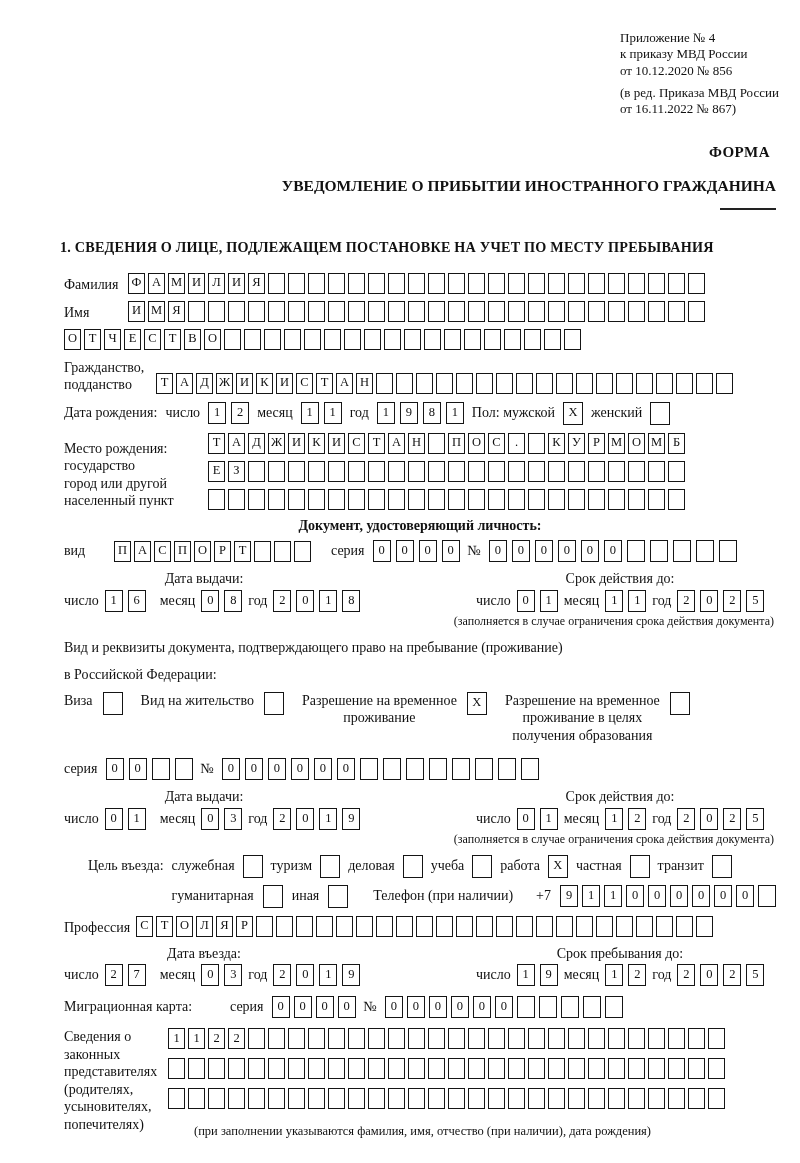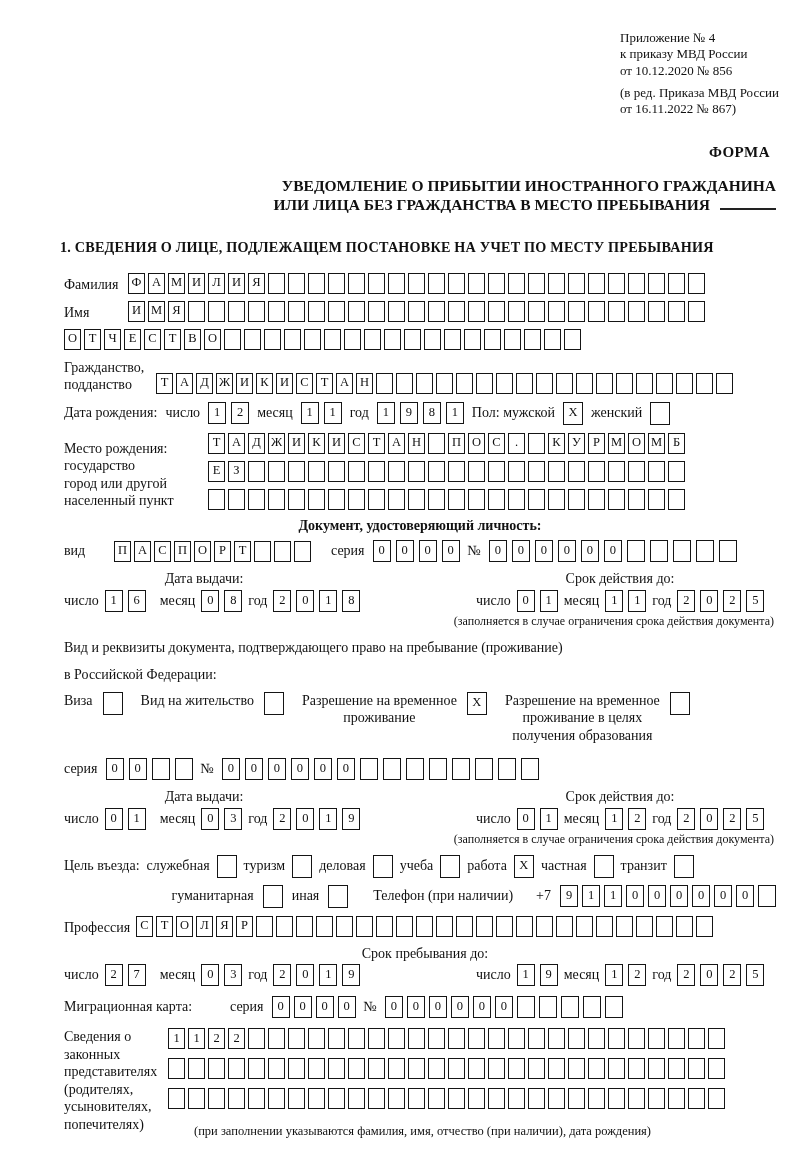--- a/index.html
+++ b/index.html
@@ -70,21 +70,21 @@
   <div class="amend">
     <div class="ln">(в ред. Приказа МВД России</div>
     <div class="ln">от 16.11.2022 № 867)</div>
   </div>
 </div>
 
 <div class="forma">ФОРМА</div>
 
 <div class="title">
   <div class="ln1">УВЕДОМЛЕНИЕ О ПРИБЫТИИ ИНОСТРАННОГО ГРАЖДАНИНА</div>
-  <div class="ln2"><span>ИЛИ ЛИЦА БЕЗ ГРАЖДАНСТВА В МЕСТО ПРЕБЫВАНИЯ</span><span class="u"></span></div>
+  <div class="ln2"><span class="u"></span></div>
 </div>
 
 <div class="sec-heading">1. СВЕДЕНИЯ О ЛИЦЕ, ПОДЛЕЖАЩЕМ ПОСТАНОВКЕ НА УЧЕТ ПО МЕСТУ ПРЕБЫВАНИЯ</div>
 
 <div class="row">
   <div class="lbl w64">Фамилия</div>
   <div class="cells">
       <div class="cell">Ф</div>
       <div class="cell">А</div>
       <div class="cell">М</div>
@@ -531,21 +531,21 @@
     <div class="cells boxes">
         <div class="cell">2</div>
         <div class="cell">0</div>
         <div class="cell">2</div>
         <div class="cell">5</div>
       </div>
   </div>
 </div>
 <div class="note">(заполняется в случае ограничения срока действия документа)</div>
 
-<div class="row inline" style="gap:7px;">
+<div class="row inline" style="margin-left:24px;">
   <span class="t">Цель въезда:</span>
   <span class="t">служебная</span>
   <div class="cells chk">
       <div class="cell"></div>
     </div>
   <span class="t">туризм</span>
   <div class="cells chk">
       <div class="cell"></div>
     </div>
   <span class="t">деловая</span>
@@ -624,20 +624,21 @@
       <div class="cell"></div>
       <div class="cell"></div>
       <div class="cell"></div>
       <div class="cell"></div>
       <div class="cell"></div>
       <div class="cell"></div>
     </div>
 </div>
 
 <div class="dg-head mt4">
+  <div class="h l">Дата въезда:</div>
   <div class="h r">Срок пребывания до:</div>
 </div>
 <div class="two-col">
   <div class="col-l dgroup">
     <span class="t">число</span>
     <div class="cells boxes">
         <div class="cell">2</div>
         <div class="cell">7</div>
       </div>
     <span class="t" style="margin-left:8px;">месяц</span>

